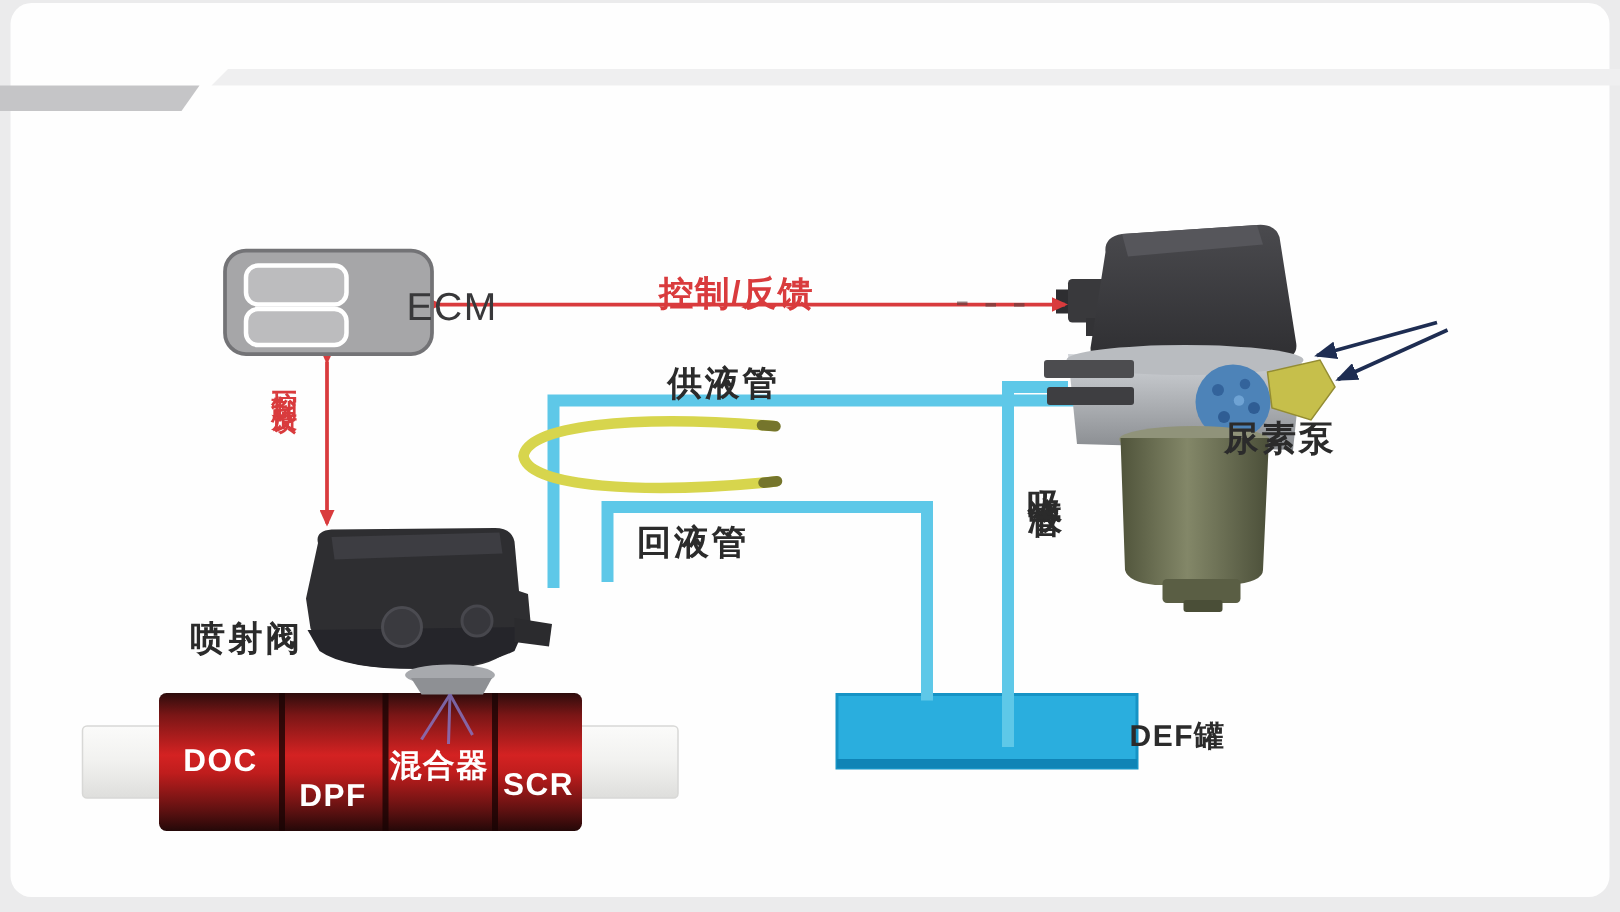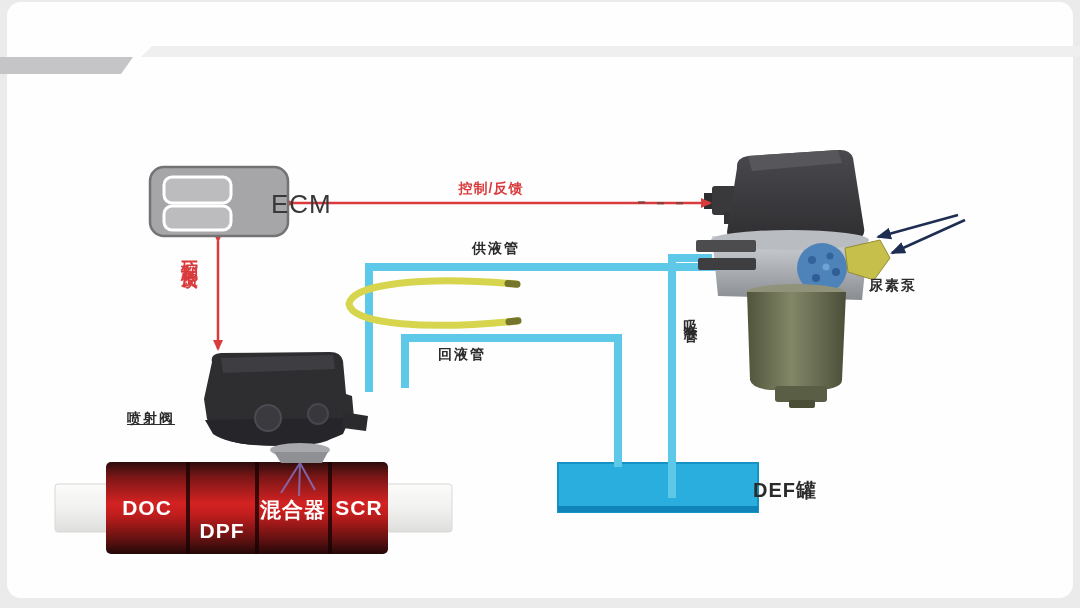--- a/index.html
+++ b/index.html
@@ -1,19 +1,19 @@
 <!DOCTYPE html>
 <html><head>
 <meta charset="utf-8">
 <style>
   html,body{margin:0;padding:0;background:#ebebec;font-family:"Liberation Sans",sans-serif;}
   #stage{position:relative;width:1080px;height:608px;background:#ebebec;overflow:hidden;}
   #card{position:absolute;left:7px;top:2px;width:1066px;height:596px;background:#fefefe;border-radius:14px;}
   svg{position:absolute;left:0;top:0;}
-  .lbl{position:absolute;color:#2b2b2b;font-weight:bold;font-size:14px;letter-spacing:2px;white-space:nowrap;}
+  .lbl{position:absolute;color:#2b2b2b;font-weight:bold;font-size:23px;letter-spacing:2px;white-space:nowrap;}
   .lbl.red{color:#d93b3d;}
   .lbl.center{text-align:center;}
   .lbl.vert{writing-mode:vertical-rl;text-orientation:upright;}
   .pipe-label{position:absolute;color:#ffffff;font-weight:bold;font-size:21px;text-align:center;letter-spacing:1px;}
   #ecm-label{position:absolute;left:224px;top:189px;font-weight:normal;font-size:26px;color:#38383a;letter-spacing:1px;margin-left:47px;}
 </style>
 </head>
 <body>
 
 <div id="stage">
@@ -152,23 +152,23 @@
   <div class="lbl red vert" style="left:178px;top:247px;font-size:17px;letter-spacing:3px;">控制一反馈</div>
 
   <div class="lbl center" style="left:400px;top:240px;width:120px;text-align:right;">供液管</div>
 
 
   <div class="lbl center" style="left:402px;top:346px;width:120px;">回液管</div>
 
   <div class="lbl vert" style="left:682px;top:308px;letter-spacing:5px;">吸液管</div>
 
 
-  <div class="lbl" style="left:869px;top:277px;">尿素泵</div>
+  <div class="lbl" style="left:816px;top:277px;">尿素泵</div>
 
-  <div class="lbl" style="left:127px;top:410px;text-decoration:underline;">喷射阀</div>
+  <div class="lbl" style="left:127px;top:410px;">喷射阀</div>
 
   <div class="lbl" style="left:753px;top:477px;font-size:20px;letter-spacing:1px;">DEF罐</div>
 
   <div class="pipe-label" style="left:107px;top:496px;width:80px;">DOC</div>
   <div class="pipe-label" style="left:182px;top:519px;width:80px;">DPF</div>
   <div class="pipe-label" style="left:253px;top:496px;width:80px;">混合器</div>
-  <div class="pipe-label" style="left:319px;top:496px;width:80px;text-align:center;">SCR</div>
+  <div class="pipe-label" style="left:319px;top:512px;width:80px;text-align:center;">SCR</div>
 </div>
 
 </body></html>

